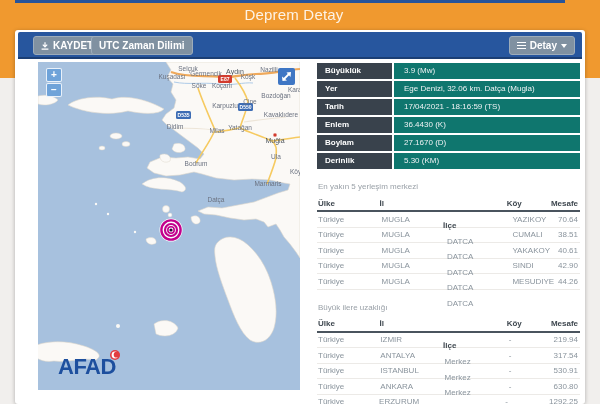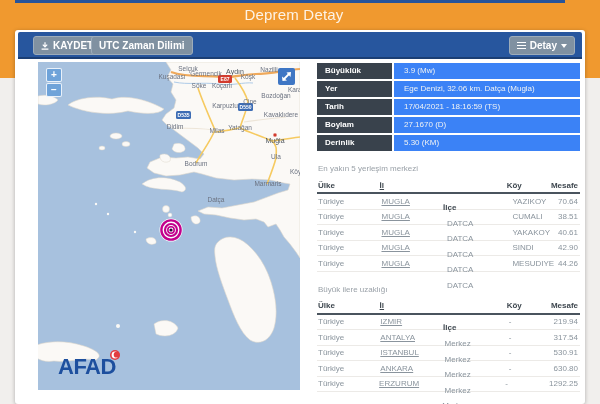--- a/index.html
+++ b/index.html
@@ -30,29 +30,29 @@
   .zoom-btn{width:16px;height:14px;background:#6FA3D9;border:1px solid rgba(255,255,255,.85);
     color:#fff;font-size:10px;font-weight:bold;line-height:12px;text-align:center;
     border-radius:2px;margin-bottom:1px;cursor:pointer;box-sizing:border-box;}
   .expand-btn{position:absolute;right:5px;top:6px;width:17px;height:17px;background:#3E76C4;
     border-radius:2px;cursor:pointer;display:flex;align-items:center;justify-content:center;}
 
   .details{position:absolute;left:302px;top:33px;width:263px;}
   .d-row{display:flex;margin-bottom:2px;justify-content:space-between;}
   .d-label{width:75px;background:#39424C;color:#fff;font-weight:bold;font-size:8px;
     line-height:16px;padding-left:8px;box-sizing:border-box;}
-  .d-value{flex:1;margin-left:2px;background:#3b82f6;color:#EFF2F4;font-size:8px;
+  .d-value{flex:1;margin-left:2px;background:#0f766e;color:#EFF2F4;font-size:8px;
     line-height:16px;padding-left:10px;}
 
   .sec-title{font-size:8px;color:#9AA1A8;margin:13px 0 5px 1px;}
   .t-row{display:flex;height:14.5px;align-items:center;border-bottom:1px solid #ECEAE7;
     font-size:8px;color:#8A949D;}
   .t-head{font-weight:bold;color:#3F4850;border-bottom:2px solid #4A545E;height:14px;}
   .c1{width:65px;padding-left:1px;box-sizing:border-box;}
-  .c2{width:66px;text-decoration:underline;}.c3{width:66px;margin-top:44px;}.c4{width:46px;}
+  .c2{width:66px;}.c3{width:66px;margin-top:44px;}.c4{width:46px;}
   .c5{flex:1;text-align:right;padding-right:2px;}
 </style>
 </head>
 <body>
 
 <div class="stage">
   <div class="orange-band"></div>
   <div class="top-strip"></div>
   <div class="page-title">Deprem Detay</div>
 
@@ -198,20 +198,24 @@
         </div>
         <div class="d-row">
           <div class="d-label">Yer</div>
           <div class="d-value">Ege Denizi, 32.06 km. Datça (Mugla)</div>
         </div>
         <div class="d-row">
           <div class="d-label">Tarih</div>
           <div class="d-value">17/04/2021 - 18:16:59 (TS)</div>
         </div>
         <div class="d-row">
+          <div class="d-label">Enlem</div>
+          <div class="d-value">36.4430 (K)</div>
+        </div>
+        <div class="d-row">
           <div class="d-label">Boylam</div>
           <div class="d-value">27.1670 (D)</div>
         </div>
         <div class="d-row">
           <div class="d-label">Derinlik</div>
           <div class="d-value">5.30 (KM)</div>
         </div>
       </div>
 
       <div class="sec-title">En yakın 5 yerleşim merkezi</div>

